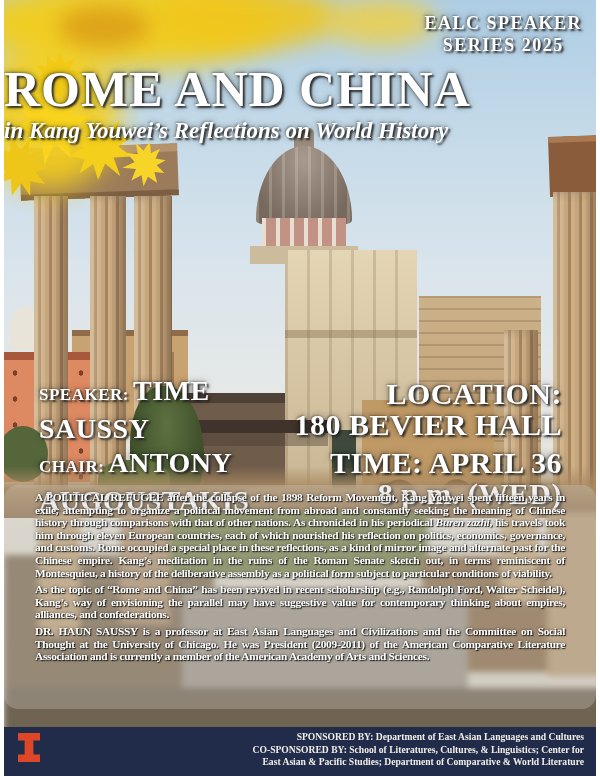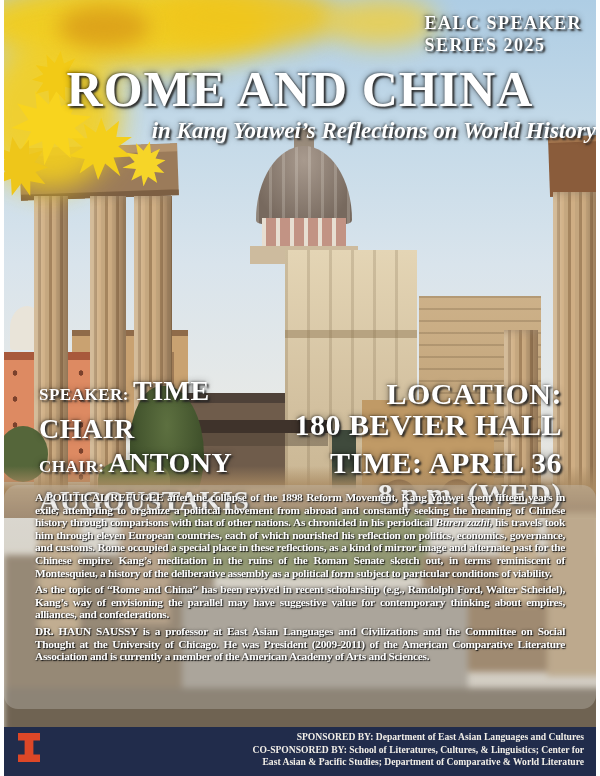--- a/index.html
+++ b/index.html
@@ -73,23 +73,23 @@
   .leaf{background:#f8d41e;clip-path:polygon(50% 0,58% 22%,78% 8%,72% 30%,98% 28%,80% 46%,100% 60%,74% 60%,82% 85%,58% 70%,50% 100%,42% 70%,18% 85%,26% 60%,0 60%,20% 46%,2% 28%,28% 30%,22% 8%,42% 22%);}
   .leaf1{left:8px;top:88px;width:78px;height:78px;transform:rotate(10deg);}
   .leaf2{left:66px;top:118px;width:64px;height:64px;transform:rotate(-35deg);background:#f4cf1b;}
   .leaf3{left:-16px;top:138px;width:60px;height:60px;transform:rotate(55deg);background:#eec61a;}
   .leaf4{left:118px;top:142px;width:44px;height:44px;transform:rotate(80deg);background:#f6d528;}
   .leaf5{left:28px;top:52px;width:52px;height:52px;transform:rotate(-60deg);background:#f2ca16;filter:blur(1px);}
   
   .txt{color:#fff;}
   .shadow-big{text-shadow:2px 2px 2px rgba(35,35,35,.9),0 0 7px rgba(0,0,0,.45),-1px -1px 2px rgba(0,0,0,.3);}
   .shadow-small{text-shadow:1px 1px 1px rgba(20,20,20,.95),0 0 3px rgba(0,0,0,.6);}
-  .badge{position:absolute;top:12px;right:14px;text-align:left;font-weight:bold;font-size:18px;line-height:22px;letter-spacing:1.5px;}
-  .title{position:absolute;top:62px;left:0;width:100%;text-align:center;font-weight:bold;font-size:50px;line-height:54px;letter-spacing:1px;}
-  .subtitle{position:absolute;top:118px;left:0;width:100%;text-align:right;font-weight:bold;font-style:italic;font-size:23px;}
+  .badge{position:absolute;top:12px;right:14px;text-align:center;font-weight:bold;font-size:18px;line-height:22px;letter-spacing:1.5px;}
+  .title{position:absolute;top:62px;left:0;width:100%;font-weight:bold;font-size:50px;line-height:54px;letter-spacing:1px;}
+  .subtitle{position:absolute;top:118px;left:0;width:100%;text-align:left;font-weight:bold;font-style:italic;font-size:23px;}
   .speaker-block{position:absolute;left:35px;top:374px;line-height:34px;font-weight:bold;}
   .speaker-block .lbl{font-size:17px;letter-spacing:.5px;}
   .speaker-block .nm{font-size:28px;letter-spacing:.5px;}
   .event-block{position:absolute;right:34px;top:378px;text-align:right;font-weight:bold;font-size:30px;line-height:31px;letter-spacing:.5px;}
   .event-gap{height:7px;}
   .body-section{position:absolute;left:0;top:485px;width:100%;height:224px;box-sizing:border-box;
     background:rgba(205,203,197,.32);padding:6px 31px 0;border-radius:14px;}
   .body-section p{margin:0 0 4px;font-size:11.4px;line-height:12.6px;letter-spacing:-.3px;
     text-align:justify;font-weight:bold;color:#fff;}
   .body-section p.gap{}
@@ -164,21 +164,21 @@
   </div>
 
   <div class="title txt shadow-big">ROME AND CHINA</div>
   <div class="subtitle txt shadow-big">in Kang Youwei’s Reflections on World History</div>
 
   <div class="speaker-block txt shadow-big">
     <div>
       <span class="lbl">SPEAKER:</span>
       <span class="nm">TIME</span>
     </div>
-    <div class="nm">CHAIR</div>
+    <div class="nm">SAUSSY</div>
     <div>
       <span class="lbl">CHAIR:</span>
       <span class="nm">ANTONY</span>
     </div>
     <div class="nm">AUGOUSTAKIS</div>
   </div>
 
   <div class="event-block txt shadow-big">
     <div>LOCATION:</div>
     <div>180 BEVIER HALL</div>

